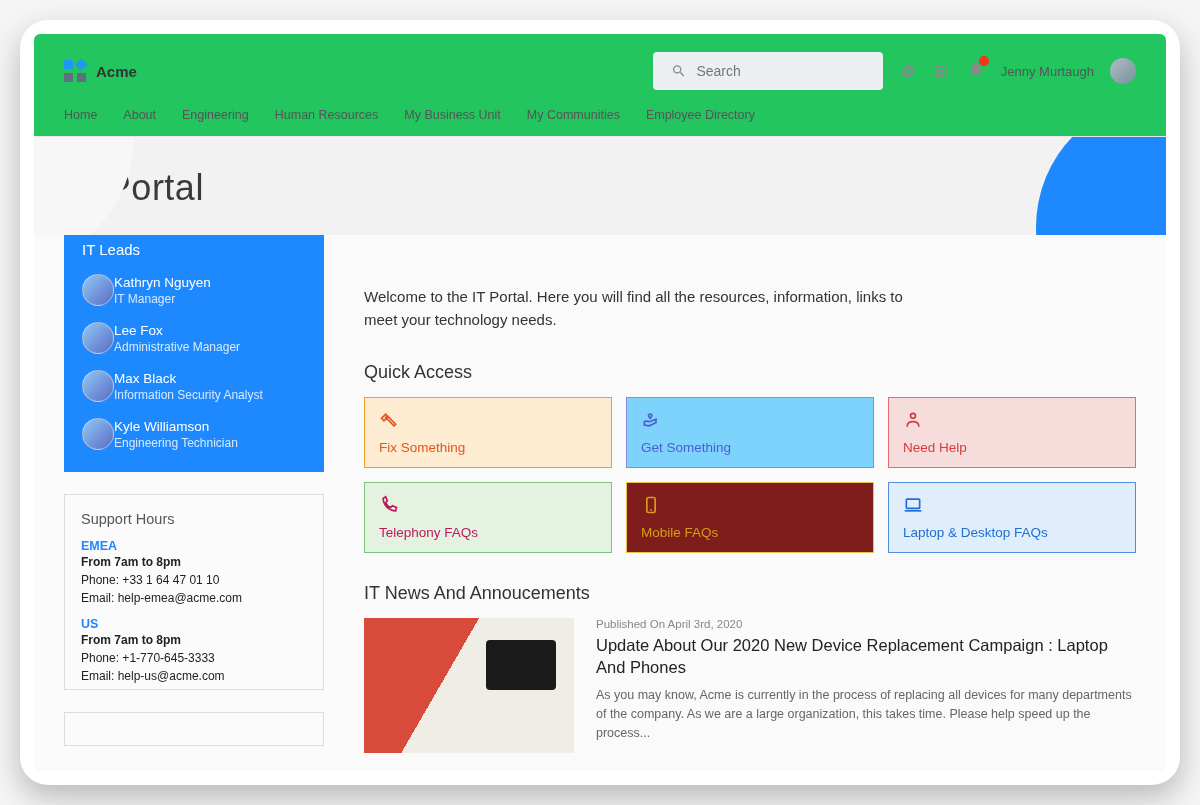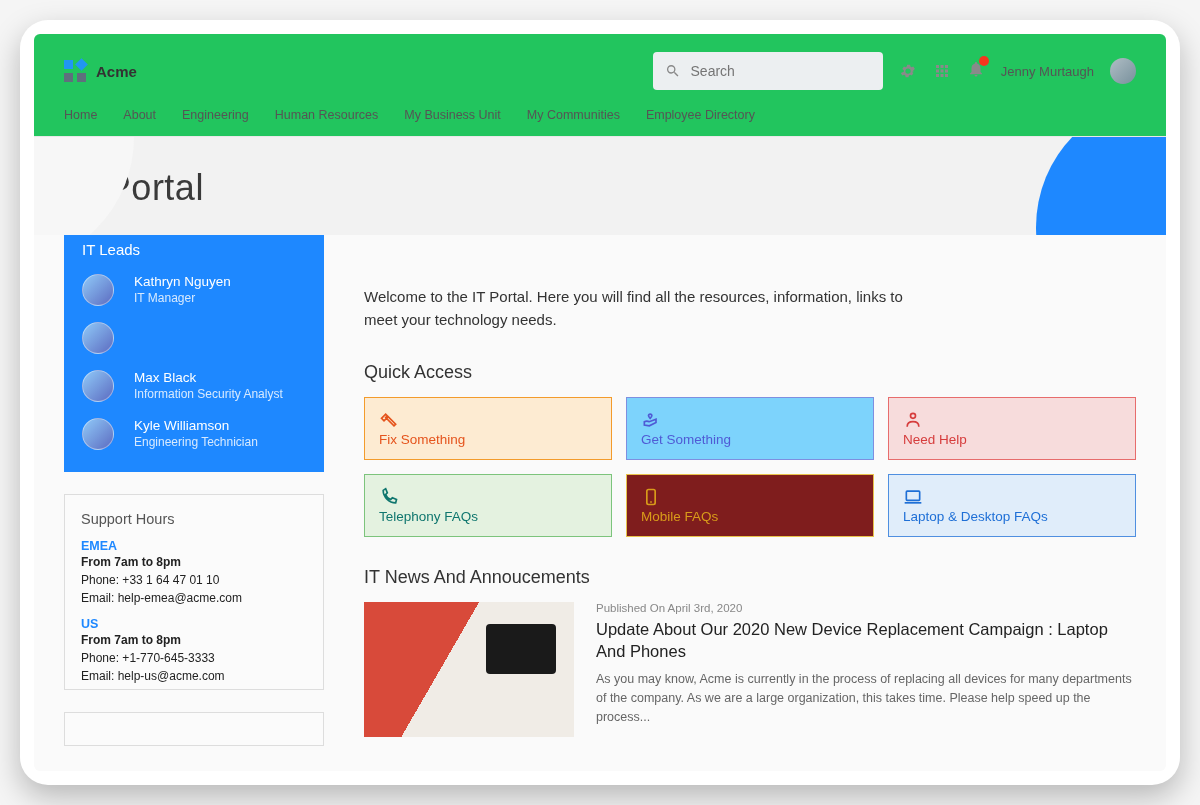--- a/index.html
+++ b/index.html
@@ -46,21 +46,21 @@
   .logo .sq.tl { left: 0; top: 0; background: #2196f3; }
   .logo .sq.tr { right: 0; top: 0; transform: rotate(45deg); background: #2196f3; }
   .logo .sq.bl { left: 0; bottom: 0; }
   .logo .sq.br { right: 0; bottom: 0; }
   .brand-name { font-weight: 600; font-size: 15px; color: #333; }
 
   .header-right { display: flex; align-items: center; gap: 16px; }
   .search {
     display: flex; align-items: center; gap: 10px;
     background: #eceff1; border-radius: 4px;
-    padding: 10px 12px; width: 230px;
+    padding: 10px 18px; width: 230px;
   }
   .search svg { width: 18px; height: 18px; fill: #888; }
   .search input {
     border: none; background: transparent; outline: none;
     font-size: 14px; color: #666; width: 100%;
   }
   .hicon { width: 18px; height: 18px; fill: #8a8a8a; cursor: pointer; }
   .bell-wrap { position: relative; }
   .bell-wrap .dot {
     position: absolute; top: -4px; right: -4px;
@@ -101,21 +101,21 @@
     padding: 0 30px 30px 30px;
   }
   .sidebar { width: 260px; flex-shrink: 0; margin-top: -12px; }
   .main { flex: 1; padding-top: 50px; }
 
   
   .leads {
     background: #1e88ff; color: #fff; padding: 18px 18px 22px 18px;
   }
   .leads h3 { font-size: 15px; font-weight: 400; margin-bottom: 14px; }
-  .lead { display: flex; gap: 20px; margin-top: 16px; }
+  .lead { display: flex; gap: 0; align-items: center; margin-top: 16px; }
   .lead .av {
     width: 32px; height: 32px; border-radius: 50%;
     background: linear-gradient(135deg,#90caf9,#5c6bc0);
     flex-shrink: 0; border: 1px solid rgba(255,255,255,0.4);
   }
   .lead .name { font-size: 13.5px; font-weight: 500; }
   .lead .role { font-size: 12px; opacity: 0.82; margin-top: 2px; }
 
   
   .support {
@@ -134,21 +134,21 @@
 
   
   .welcome { font-size: 15px; color: #333; line-height: 1.55; max-width: 560px; }
   .section-h { font-size: 18px; color: #333; margin-top: 30px; margin-bottom: 14px; font-weight: 400; }
 
   .qa-grid {
     display: grid; grid-template-columns: repeat(3, 1fr); gap: 14px;
   }
   .qa {
     border: 1.5px solid; padding: 12px 14px; cursor: pointer;
-    font-size: 13.5px; display: flex; flex-direction: column; gap: 2px;
+    font-size: 13.5px; display: flex; flex-direction: column; gap: 10px;
   }
   .qa svg { width: 20px; height: 20px; }
 
   
   .news { display: flex; gap: 22px; margin-top: 6px; }
   .news-img {
     width: 210px; height: 135px; flex-shrink: 0;
     background: linear-gradient(120deg,#d84a3a 0 40%, #f0ece6 40% 100%);
     position: relative; overflow: hidden;
   }
@@ -224,20 +224,24 @@
           <h3>IT Leads</h3>
           <div class="lead">
             <div class="av"></div>
             <div>
               <div class="name">Kathryn Nguyen</div>
               <div class="role">IT Manager</div>
             </div>
           </div>
           <div class="lead">
             <div class="av"></div>
+            <div>
+              <div class="name">Lee Fox</div>
+              <div class="role">Administrative Manager</div>
+            </div>
           </div>
           <div class="lead">
             <div class="av"></div>
             <div>
               <div class="name">Max Black</div>
               <div class="role">Information Security Analyst</div>
             </div>
           </div>
           <div class="lead">
             <div class="av"></div>
@@ -281,21 +285,21 @@
               </svg>
             <span>Get Something</span>
           </div>
           <div class="qa" style="border-color:#e76c6c;background:#f7dcdc;color:#d63c3c">
             <svg viewBox="0 0 24 24" fill="none" stroke="currentColor" stroke-width="2">
                 <circle cx="12" cy="7" r="3"></circle>
                 <path d="M5 20c0-4 3-6 7-6s7 2 7 6"></path>
               </svg>
             <span>Need Help</span>
           </div>
-          <div class="qa" style="border-color:#7cc47c;background:#e4f2e0;color:#0f766e">
+          <div class="qa" style="border-color:#7cc47c;background:#e4f2e0;color:#be185d">
             <svg viewBox="0 0 24 24" fill="none" stroke="currentColor" stroke-width="2">
                 <path d="M5 4c0 8 7 15 15 15l1-4-5-2-2 2c-3-1-5-3-6-6l2-2-2-5z"></path>
               </svg>
             <span>Telephony FAQs</span>
           </div>
           <div class="qa" style="border-color:#e8c24b;background:#7f1d1d;color:#d89b1a">
             <svg viewBox="0 0 24 24" fill="none" stroke="currentColor" stroke-width="2">
                 <rect x="7" y="3" width="10" height="18" rx="2"></rect>
                 <line x1="11" y1="18" x2="13" y2="18"></line>
               </svg>

